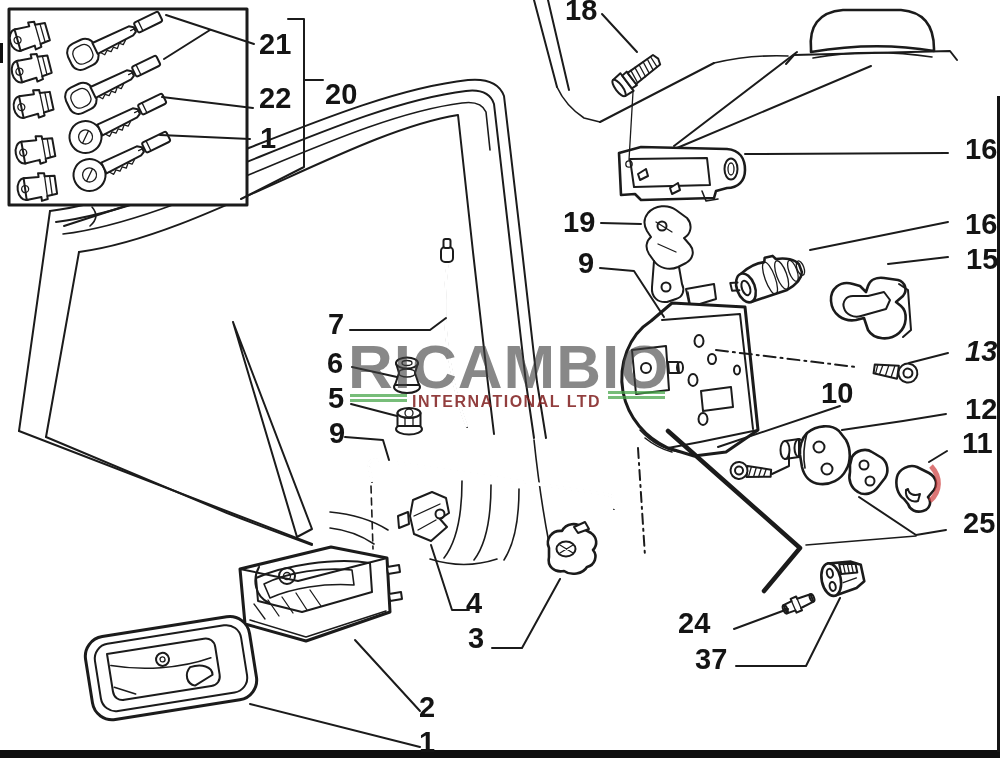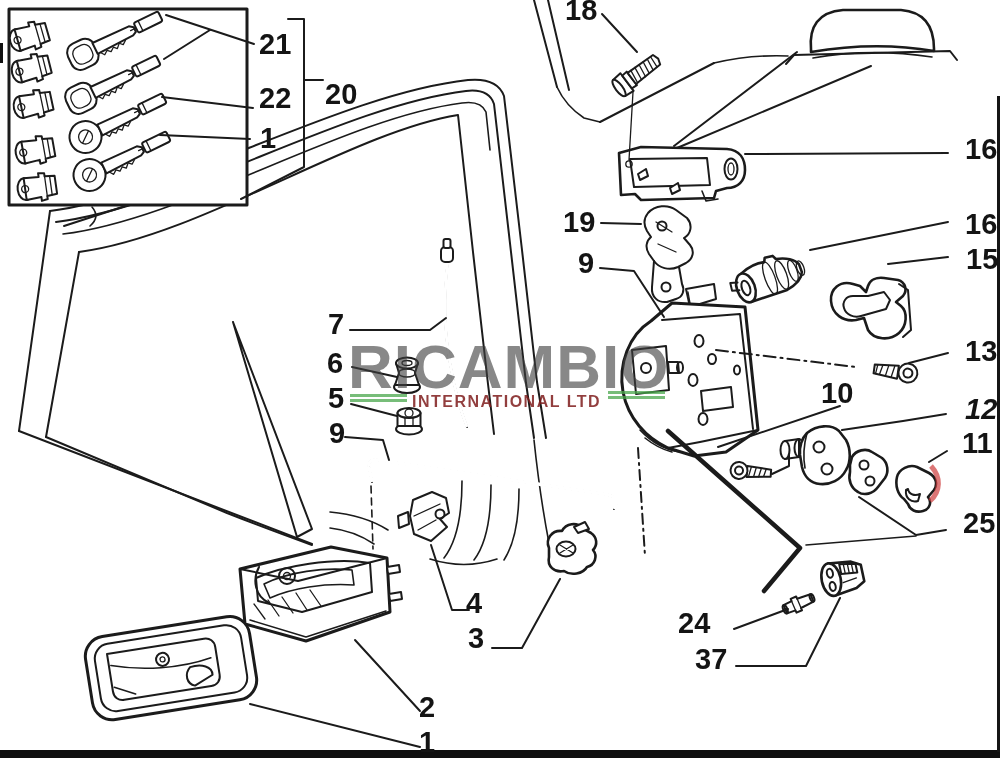--- a/index.html
+++ b/index.html
@@ -352,23 +352,23 @@
     <div class="callout" style="left:259px;top:30px;text-align:center;">21</div>
     <div class="callout" style="left:325px;top:80px;">20</div>
     <div class="callout" style="left:259px;top:84px;">22</div>
     <div class="callout" style="left:260px;top:124px;">1</div>
     <div class="callout" style="left:565px;top:-4px;">18</div>
     <div class="callout" style="left:965px;top:135px;">16</div>
     <div class="callout" style="left:563px;top:208px;">19</div>
     <div class="callout" style="left:578px;top:249px;">9</div>
     <div class="callout" style="left:965px;top:210px;">16</div>
     <div class="callout" style="left:966px;top:245px;">15</div>
-    <div class="callout" style="left:965px;top:337px;">13</div>
+    <div class="callout" style="left:965px;top:337px;font-style:italic;">13</div>
     <div class="callout" style="left:821px;top:379px;">10</div>
-    <div class="callout" style="left:965px;top:395px;font-style:italic;">12</div>
+    <div class="callout" style="left:965px;top:395px;">12</div>
     <div class="callout" style="left:962px;top:429px;">11</div>
     <div class="callout" style="left:963px;top:509px;">25</div>
     <div class="callout" style="left:328px;top:310px;">7</div>
     <div class="callout" style="left:327px;top:349px;">6</div>
     <div class="callout" style="left:328px;top:384px;">5</div>
     <div class="callout" style="left:329px;top:419px;">9</div>
     <div class="callout" style="left:466px;top:589px;">4</div>
     <div class="callout" style="left:468px;top:624px;">3</div>
     <div class="callout" style="left:678px;top:609px;">24</div>
     <div class="callout" style="left:695px;top:645px;">37</div>

